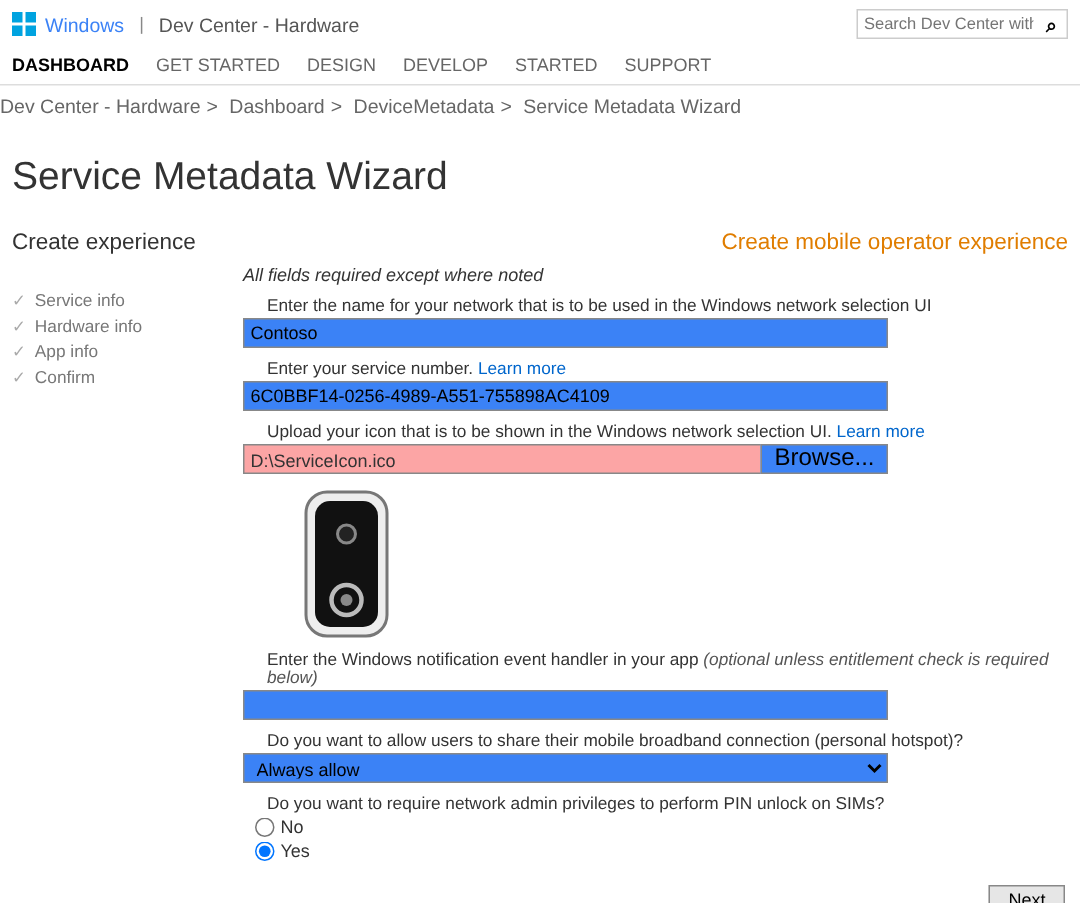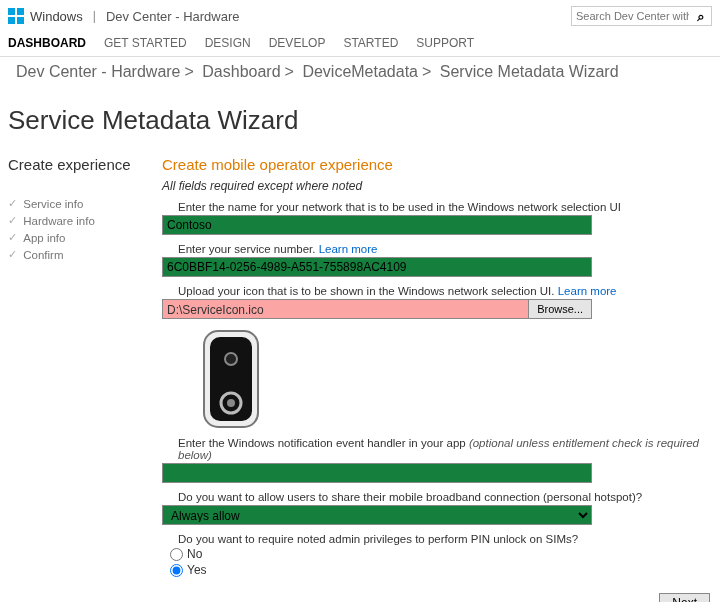--- a/index.html
+++ b/index.html
@@ -1,49 +1,49 @@
 <!DOCTYPE html>
 <html><head>
 <meta charset="utf-8">
 <style>
 * { box-sizing: border-box; margin: 0; padding: 0; }
 body { font-family: "Segoe UI", Arial, sans-serif; font-size: 12px; color: #333; background: #fff; width: 720px; }
 .header { display: flex; align-items: center; justify-content: space-between; padding: 6px 8px 4px 8px; }
 .header-left { display: flex; align-items: center; gap: 6px; }
 .win-logo { width: 16px; height: 16px; display: inline-block; }
 .win-logo svg { width: 16px; height: 16px; }
-.brand-windows { color: #404040; font-size: 13px; }
+.brand-windows { color: #3b82f6; font-size: 13px; }
 .brand-sep { color: #888; margin: 0 4px; }
 .brand-section { color: #555; font-size: 13px; }
 .search-wrap { position: relative; }
 .search-wrap input { width: 141px; height: 20px; font-size: 11px; padding: 1px 22px 1px 4px; border: 1px solid #ccc; }
 .search-btn { position: absolute; right: 2px; top: 1px; width: 18px; height: 18px; background: none; border: none; cursor: pointer; font-size: 13px; font-weight: bold; line-height: 1; }
 .nav { display: flex; gap: 18px; padding: 6px 8px 6px 8px; border-bottom: 1px solid #ddd; font-size: 12px; }
 .nav span { color: #666; cursor: pointer; }
 .nav span.active { color: #000; font-weight: 600; }
-.breadcrumbs { padding: 6px 16px; font-size: 16px; color: #666; }
+.breadcrumbs { padding: 6px 0; font-size: 13px; color: #666; }
 .breadcrumbs a { color: #666; text-decoration: none; }
 .breadcrumbs .sep { margin: 0 4px; }
 h1.page-title { font-weight: 300; font-size: 26px; color: #333; padding: 18px 8px 8px 8px; }
 .body-row { display: flex; padding: 12px 8px 8px 8px; gap: 24px; }
 .sidebar { width: 130px; flex: 0 0 130px; }
 .sidebar-title { font-size: 15px; font-weight: 400; color: #333; margin-bottom: 24px; }
 .step { display: flex; align-items: center; gap: 6px; font-size: 11.5px; color: #777; margin-bottom: 4px; }
 .step .chk { color: #aaa; font-size: 11px; }
 .main { flex: 1; }
-.main-title { color: #e07d00; font-size: 15px; font-weight: 400; margin-bottom: 6px; }
+.main-title { color: #e07d00; font-size: 15px; font-weight: 400; margin-bottom: 6px; text-align: right; }
 .note-required { font-style: italic; color: #333; font-size: 12px; margin-bottom: 0; }
 .fld-label { font-size: 11.5px; color: #333; margin-bottom: 2px; margin-top: 8px; padding-left: 16px; }
 .fld-label a { color: #0066cc; text-decoration: none; }
 .fld-label .optional { font-style: italic; color: #555; }
-input.text-fld, .readonly-box, select.sel-fld { width: 430px; border: 1px solid #888; padding: 2px 4px; font-size: 12px; height: 20px; background: #15803d; }
+input.text-fld, .readonly-box, select.sel-fld { width: 430px; border: 1px solid #888; padding: 2px 4px; font-size: 12px; height: 20px; background: #3b82f6; }
 .readonly-box { background: #fca5a5; display: inline-block; line-height: 16px; overflow: hidden; white-space: nowrap; }
 .file-row { display: flex; width: 430px; }
 .file-row .readonly-box { flex: 1; border-right: none; }
-.browse-btn { border: 1px solid #888; background: #e5e5e5; font-size: 11px; padding: 0 8px; cursor: pointer; }
+.browse-btn { border: 1px solid #888; background: #3b82f6; font-size: 16px; padding: 0 8px; cursor: pointer; }
 .icon-preview { margin: 10px 0 4px 40px; width: 58px; }
 .icon-preview svg { width: 58px; height: 100px; display: block; }
 .radio-row { display: flex; align-items: center; gap: 4px; margin: 2px 0 2px 8px; font-size: 12px; }
 .footer { display: flex; justify-content: flex-end; padding: 6px 10px; }
 .next-btn { border: 1px solid #888; background: #e6e6e6; padding: 2px 12px; font-size: 12px; cursor: pointer; }
 </style>
 </head>
 <body>
 
 <div class="header">
@@ -138,21 +138,21 @@
     <div class="fld-label">
       <span>Enter the Windows notification event handler in your app </span><span class="optional">(optional unless entitlement check is required below)</span>
     </div>
     <input class="text-fld" type="text" value="" style="">
 
     <div class="fld-label">Do you want to allow users to share their mobile broadband connection (personal hotspot)?</div>
     <select class="sel-fld">
       <option>Always allow</option>
     </select>
 
-    <div class="fld-label">Do you want to require noted admin privileges to perform PIN unlock on SIMs?</div>
+    <div class="fld-label">Do you want to require network admin privileges to perform PIN unlock on SIMs?</div>
     <div class="radio-row">
       <input type="radio" name="pin" style="">
       <span>No</span>
     </div>
     <div class="radio-row">
       <input type="radio" name="pin" checked="" style="">
       <span>Yes</span>
     </div>
   </div>
 </div>

